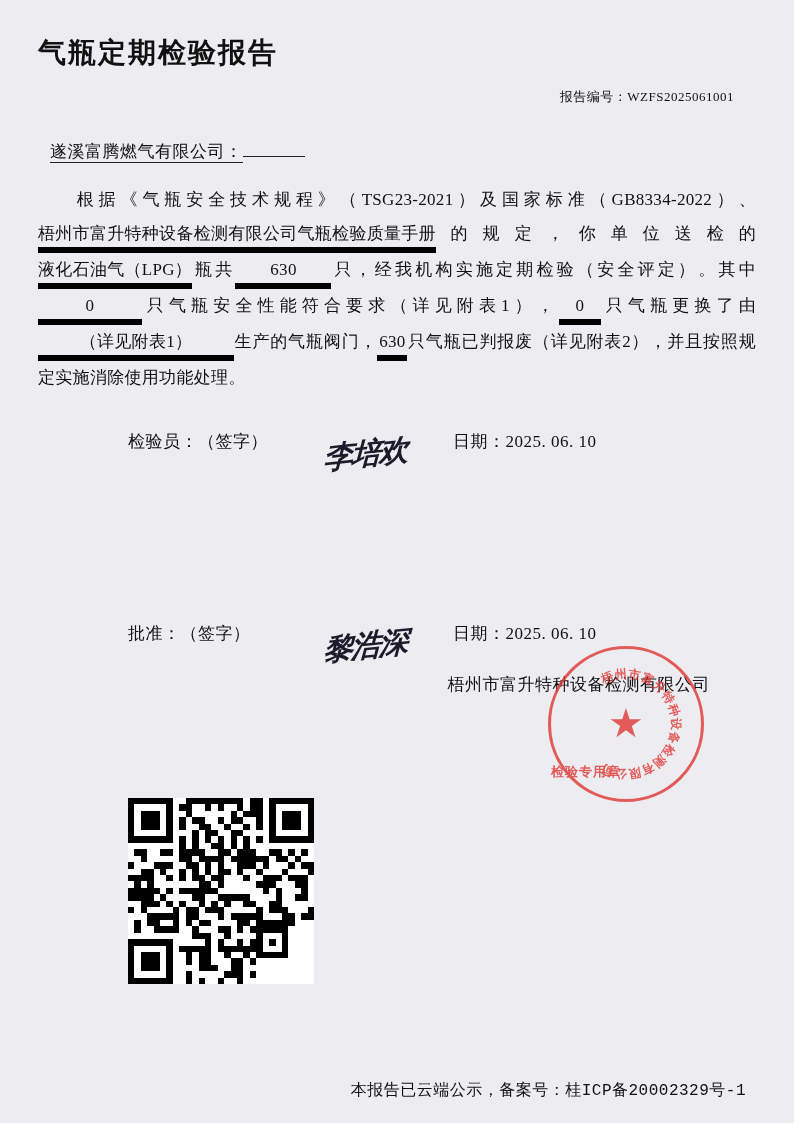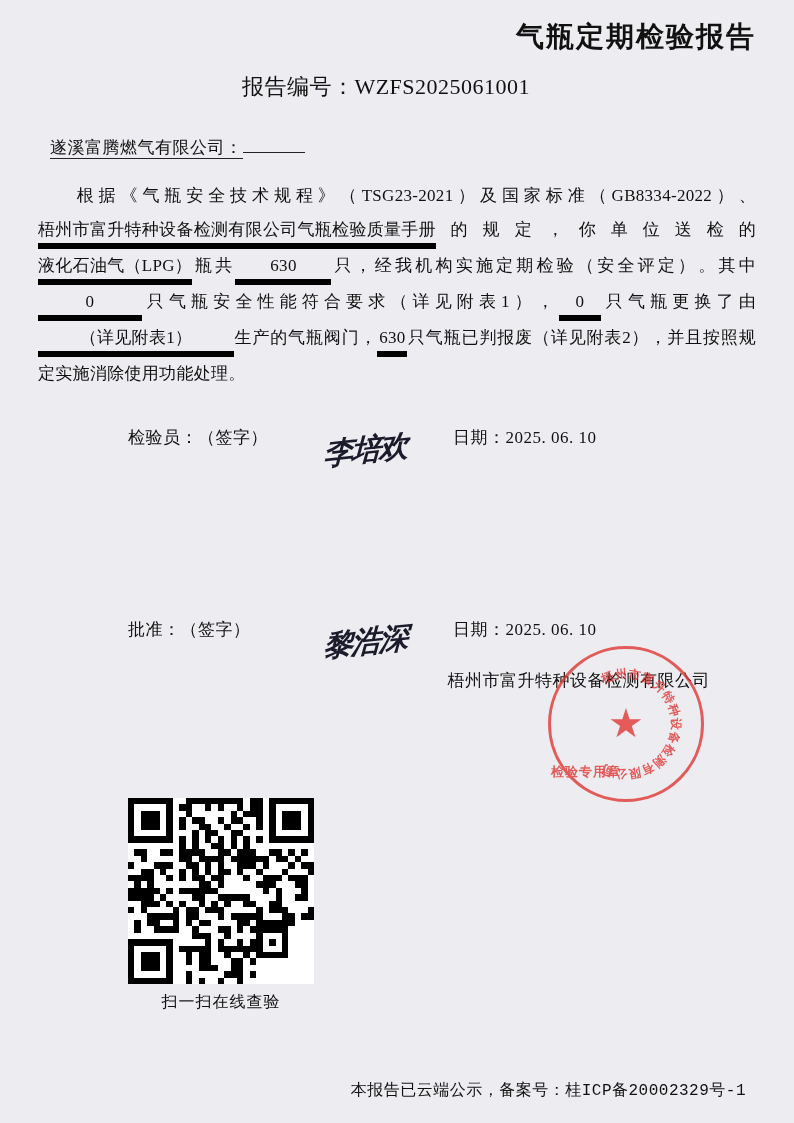--- a/index.html
+++ b/index.html
@@ -16,30 +16,30 @@
     overflow: hidden;
   }
   .page {
     position: relative;
     width: 794px;
     height: 1123px;
     box-sizing: border-box;
     padding: 0 38px;
   }
   .title {
-    text-align: right;
+    text-align: left;
     font-size: 28px;
     font-weight: bold;
     letter-spacing: 2px;
-    padding-top: 18px;
+    padding-top: 34px;
     font-family: "DejaVu Serif", "Liberation Serif", serif;
   }
   .report-no {
-    text-align: center;
-    font-size: 22px;
+    text-align: right;
+    font-size: 13px;
     margin-top: 16px;
     padding-right: 22px;
     letter-spacing: 0.5px;
   }
   .addressee {
     margin-top: 34px;
     font-size: 17px;
     letter-spacing: 0.5px;
     display: inline-block;
     margin-left: 12px;
@@ -646,17 +646,16 @@
           <rect x="3" y="28" width="1" height="1"></rect>
           <rect x="4" y="28" width="1" height="1"></rect>
           <rect x="5" y="28" width="1" height="1"></rect>
           <rect x="6" y="28" width="1" height="1"></rect>
           <rect x="9" y="28" width="1" height="1"></rect>
           <rect x="11" y="28" width="1" height="1"></rect>
           <rect x="14" y="28" width="1" height="1"></rect>
           <rect x="17" y="28" width="1" height="1"></rect>
         </g>
     </svg>
-    <div class="qr-cap">扫一扫在线查验</div>
   </div>
 
   <div class="footer">本报告已云端公示，备案号：桂ICP备20002329号-1</div>
 </div>
 
 </body></html>

